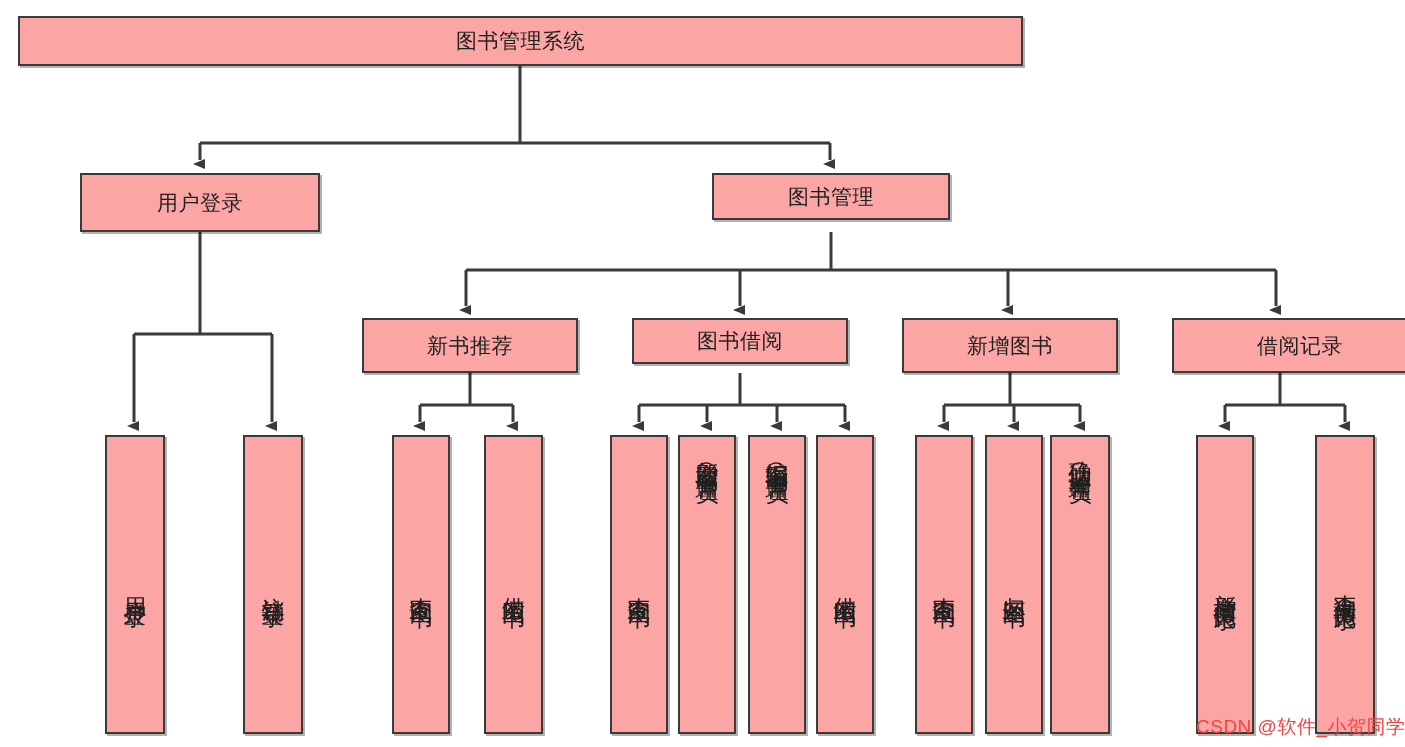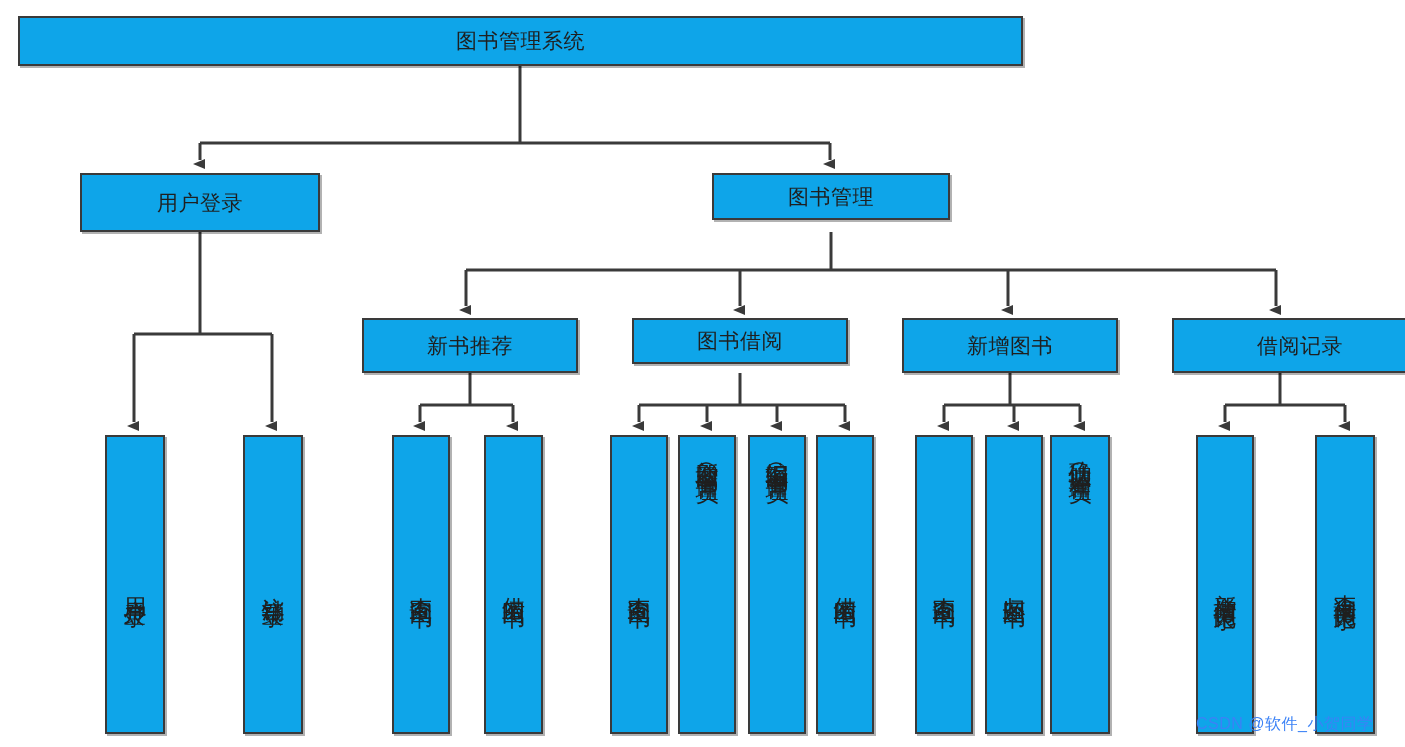--- a/index.html
+++ b/index.html
@@ -20,21 +20,21 @@
   svg#edges {
     position: absolute;
     left: 0;
     top: 0;
     width: 1405px;
     height: 747px;
   }
   .node {
     position: absolute;
     box-sizing: border-box;
-    background: #0ea5e9;
+    background: #fca5a5;
     border: 2px solid #3a3a3a;
     display: flex;
     align-items: center;
     justify-content: center;
     z-index: 2;
   }
   .node.shadowed {
     box-shadow: 2px 2px 0 rgba(0,0,0,0.30);
   }
   .node-label {
@@ -57,22 +57,22 @@
     line-height: 1.0;
     letter-spacing: 3px;
     white-space: nowrap;
   }
   .node.vertical.centered {
     align-items: center;
     padding-top: 0;
   }
   .watermark {
     position: absolute;
-    color: #3b82f6;
-    font-size: 16px;
+    color: #ef4444;
+    font-size: 19px;
     letter-spacing: 0.5px;
     z-index: 5;
     white-space: nowrap;
     pointer-events: none;
   }
 </style>
 </head>
 <body>
 
 <div id="diagram-root">

